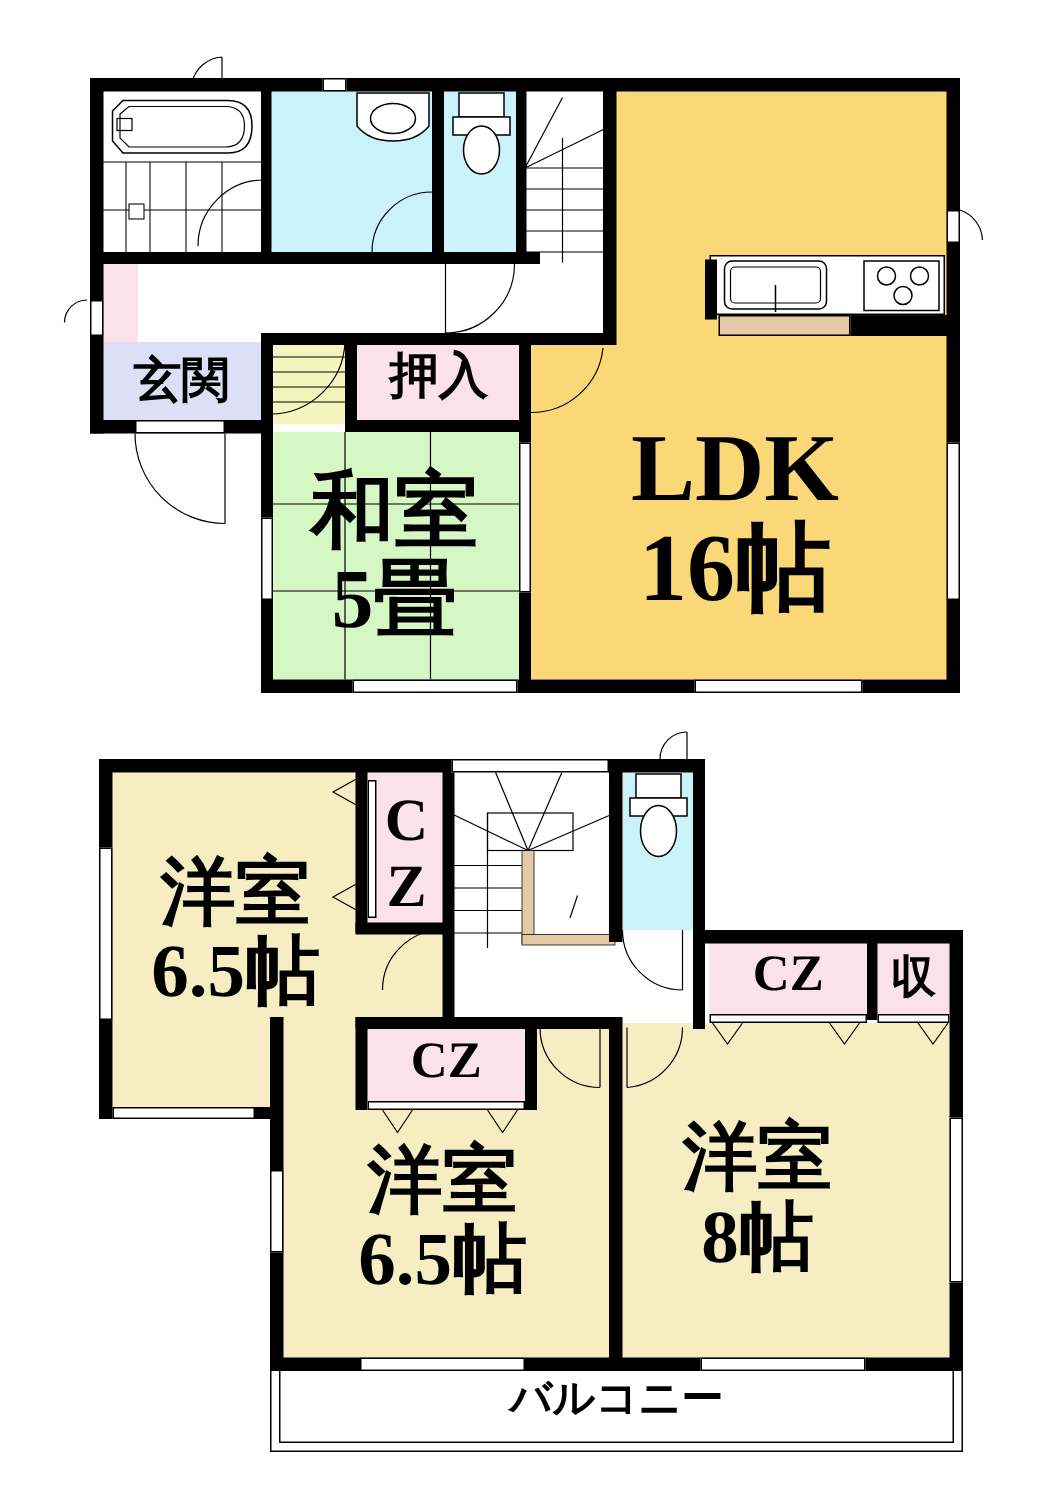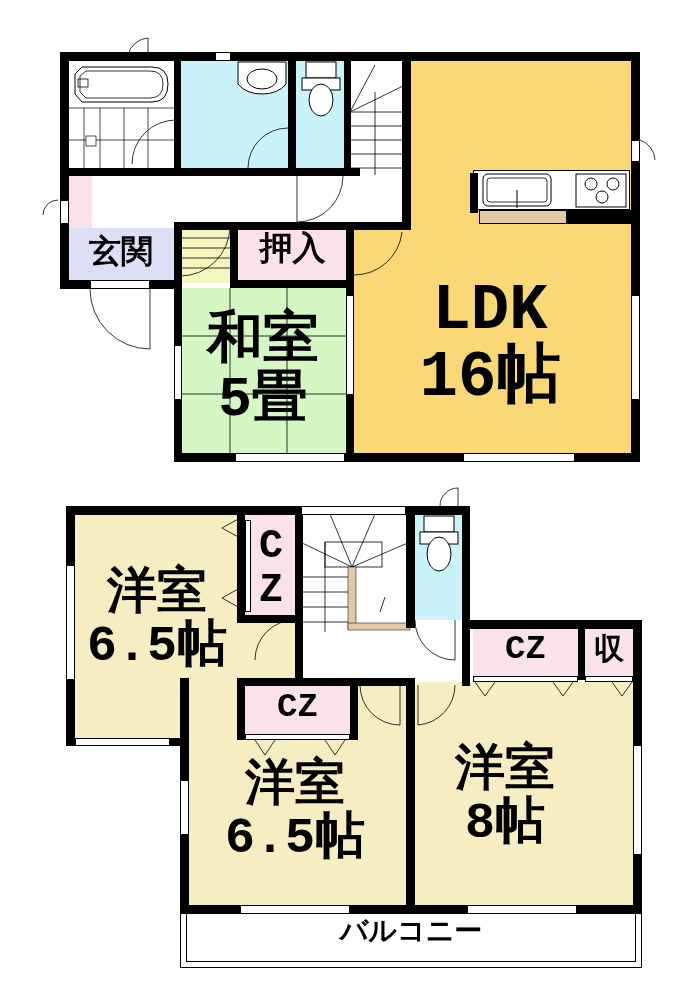--- a/index.html
+++ b/index.html
@@ -1,20 +1,20 @@
 <!DOCTYPE html>
 <html><head>
 <meta charset="utf-8">
 <style>
   html,body{margin:0;padding:0;background:#ffffff;}
   body{width:695px;height:998px;position:relative;overflow:hidden;font-family:"DejaVu Sans","Liberation Sans",sans-serif;}
   .abs{position:absolute;box-sizing:border-box;}
   .room{position:absolute;box-sizing:border-box;}
   .wall{position:absolute;background:#000;}
-  .lbl{position:absolute;font-weight:bold;color:#000;text-align:center;line-height:1.05;white-space:pre-line;font-family:Liberation Mono, monospace;}
+  .lbl{position:absolute;font-weight:bold;color:#000;text-align:center;line-height:1.05;white-space:pre-line;font-family:Liberation Serif, serif;}
   .win{position:absolute;background:#fff;border:1px solid #000;box-sizing:border-box;}
   svg{position:absolute;overflow:visible;}
 </style>
 </head>
 <body>
 
 <div>
 
   <div class="room" style="left:68px;top:60px;width:108px;height:110px;background:#fff;"></div>
   <div class="room" style="left:180px;top:60px;width:108px;height:110px;background:#C9F3F8;"></div>

